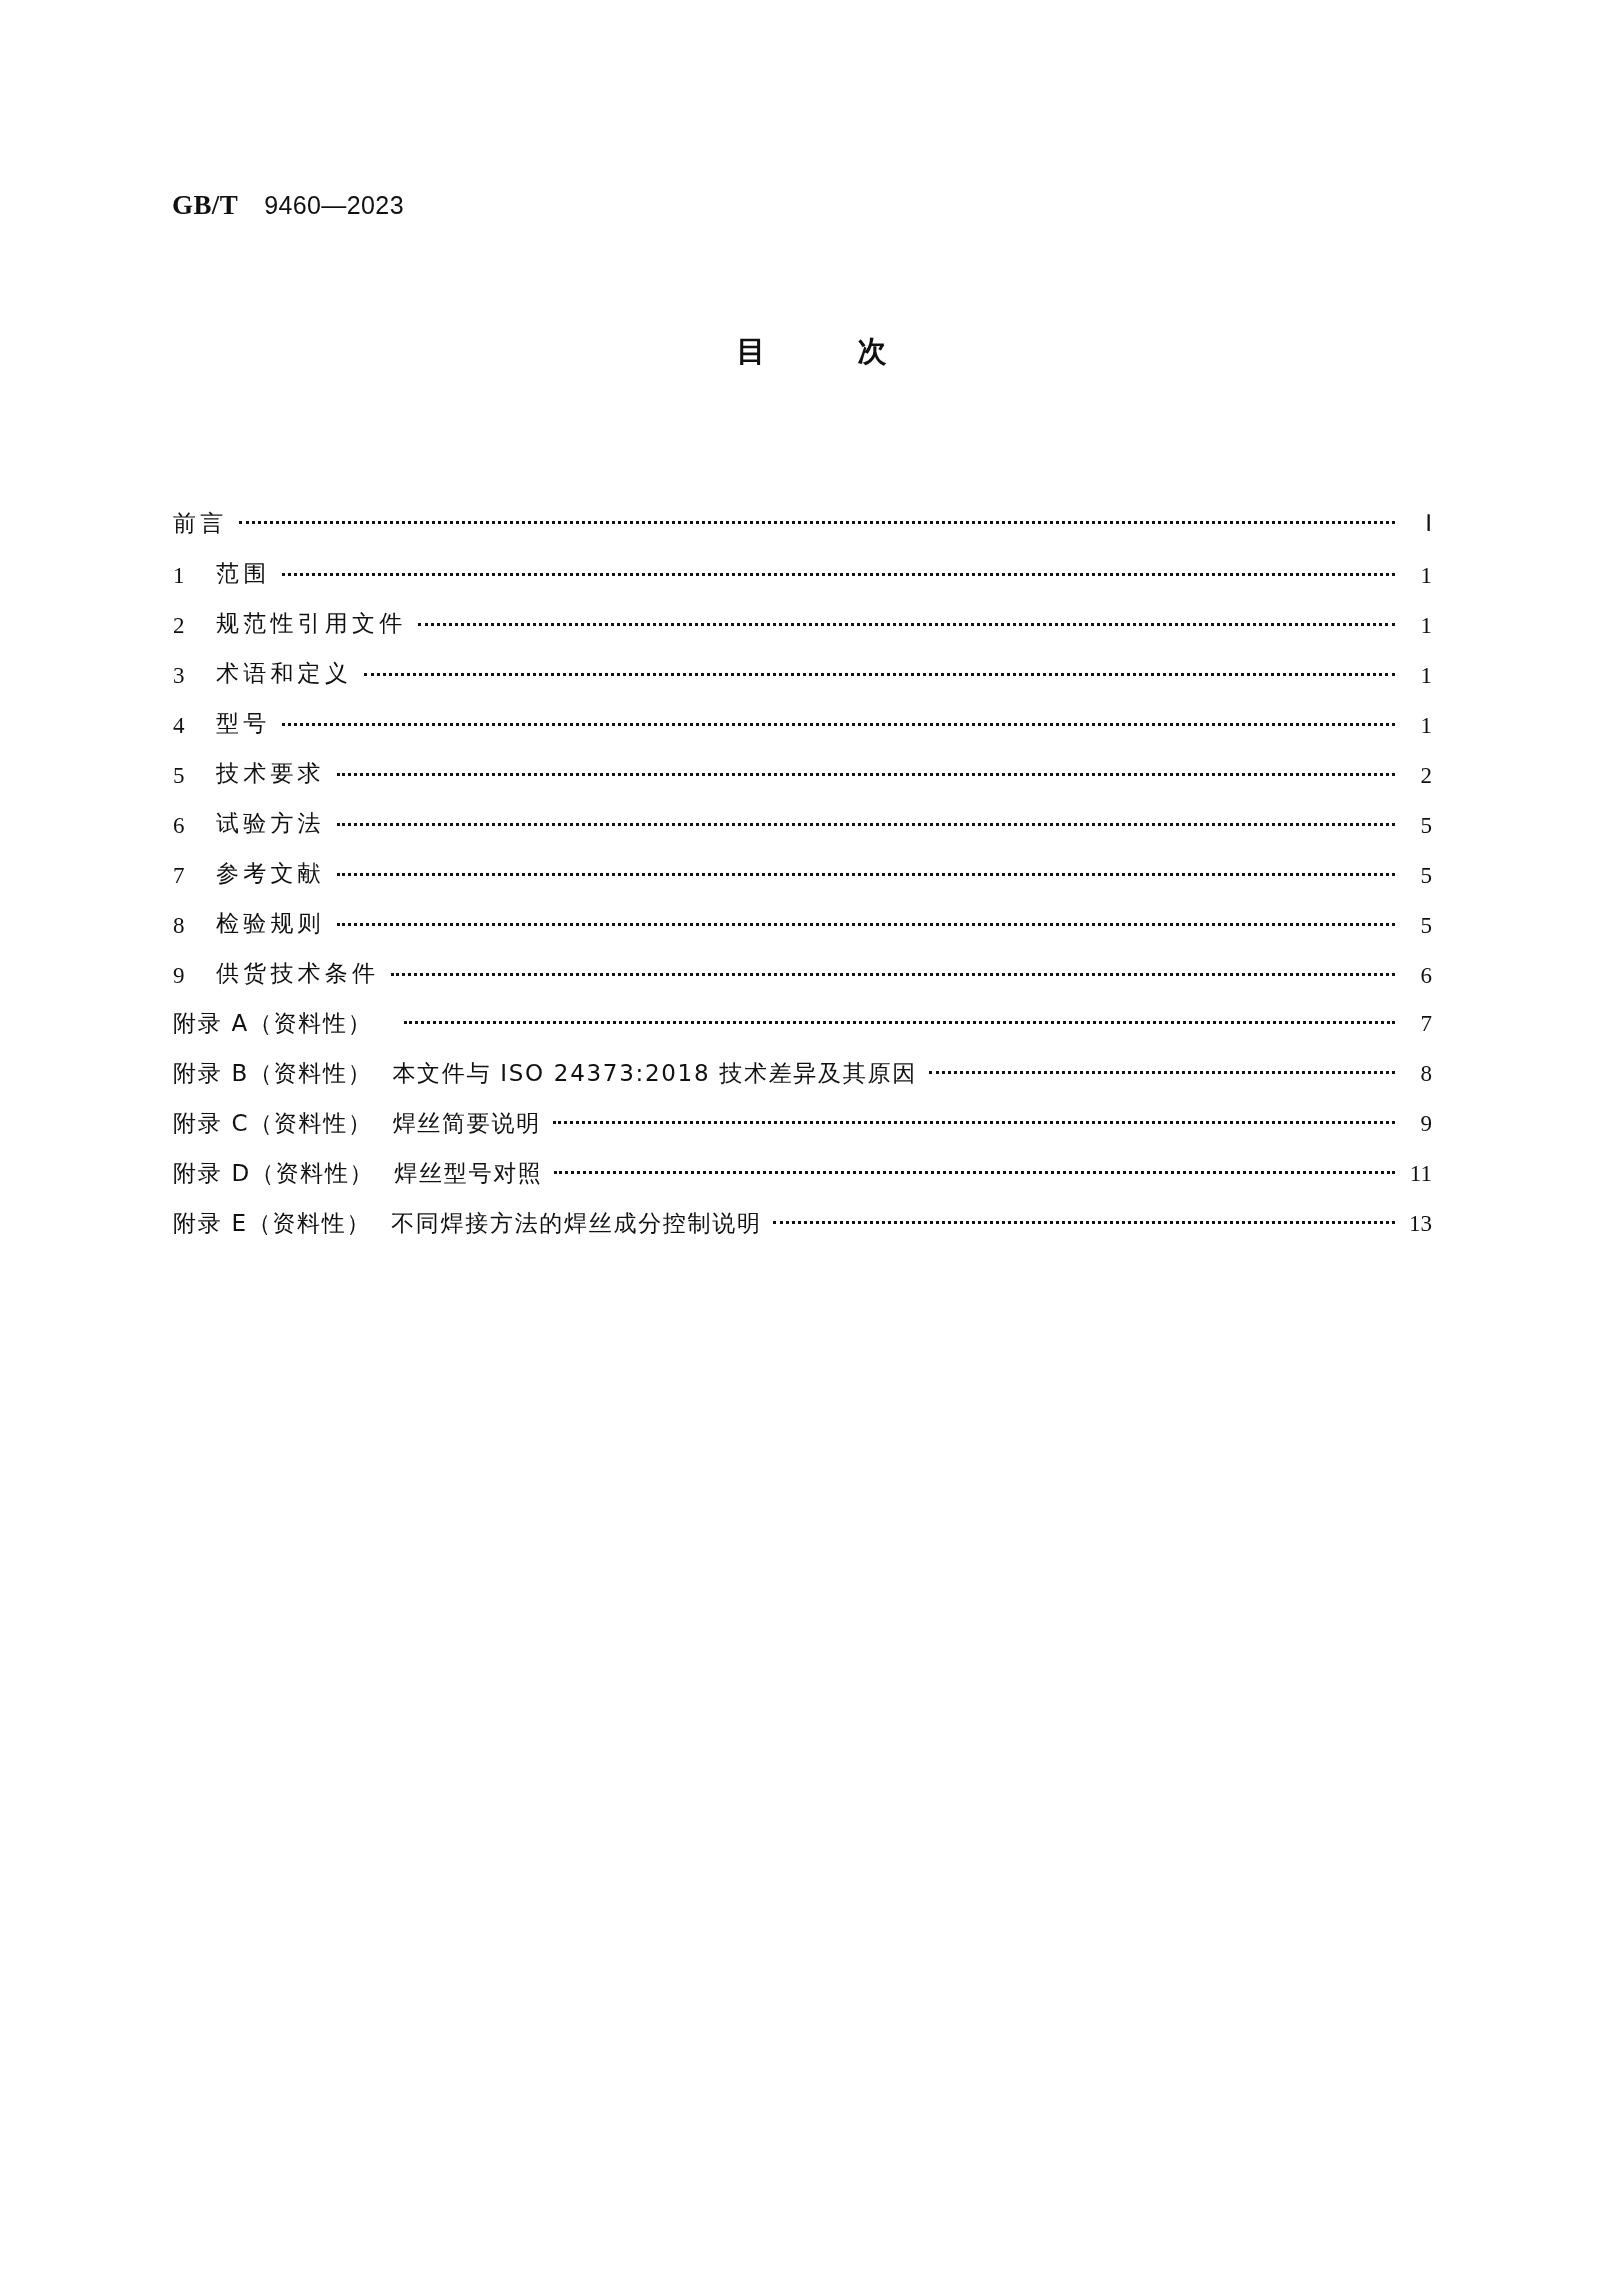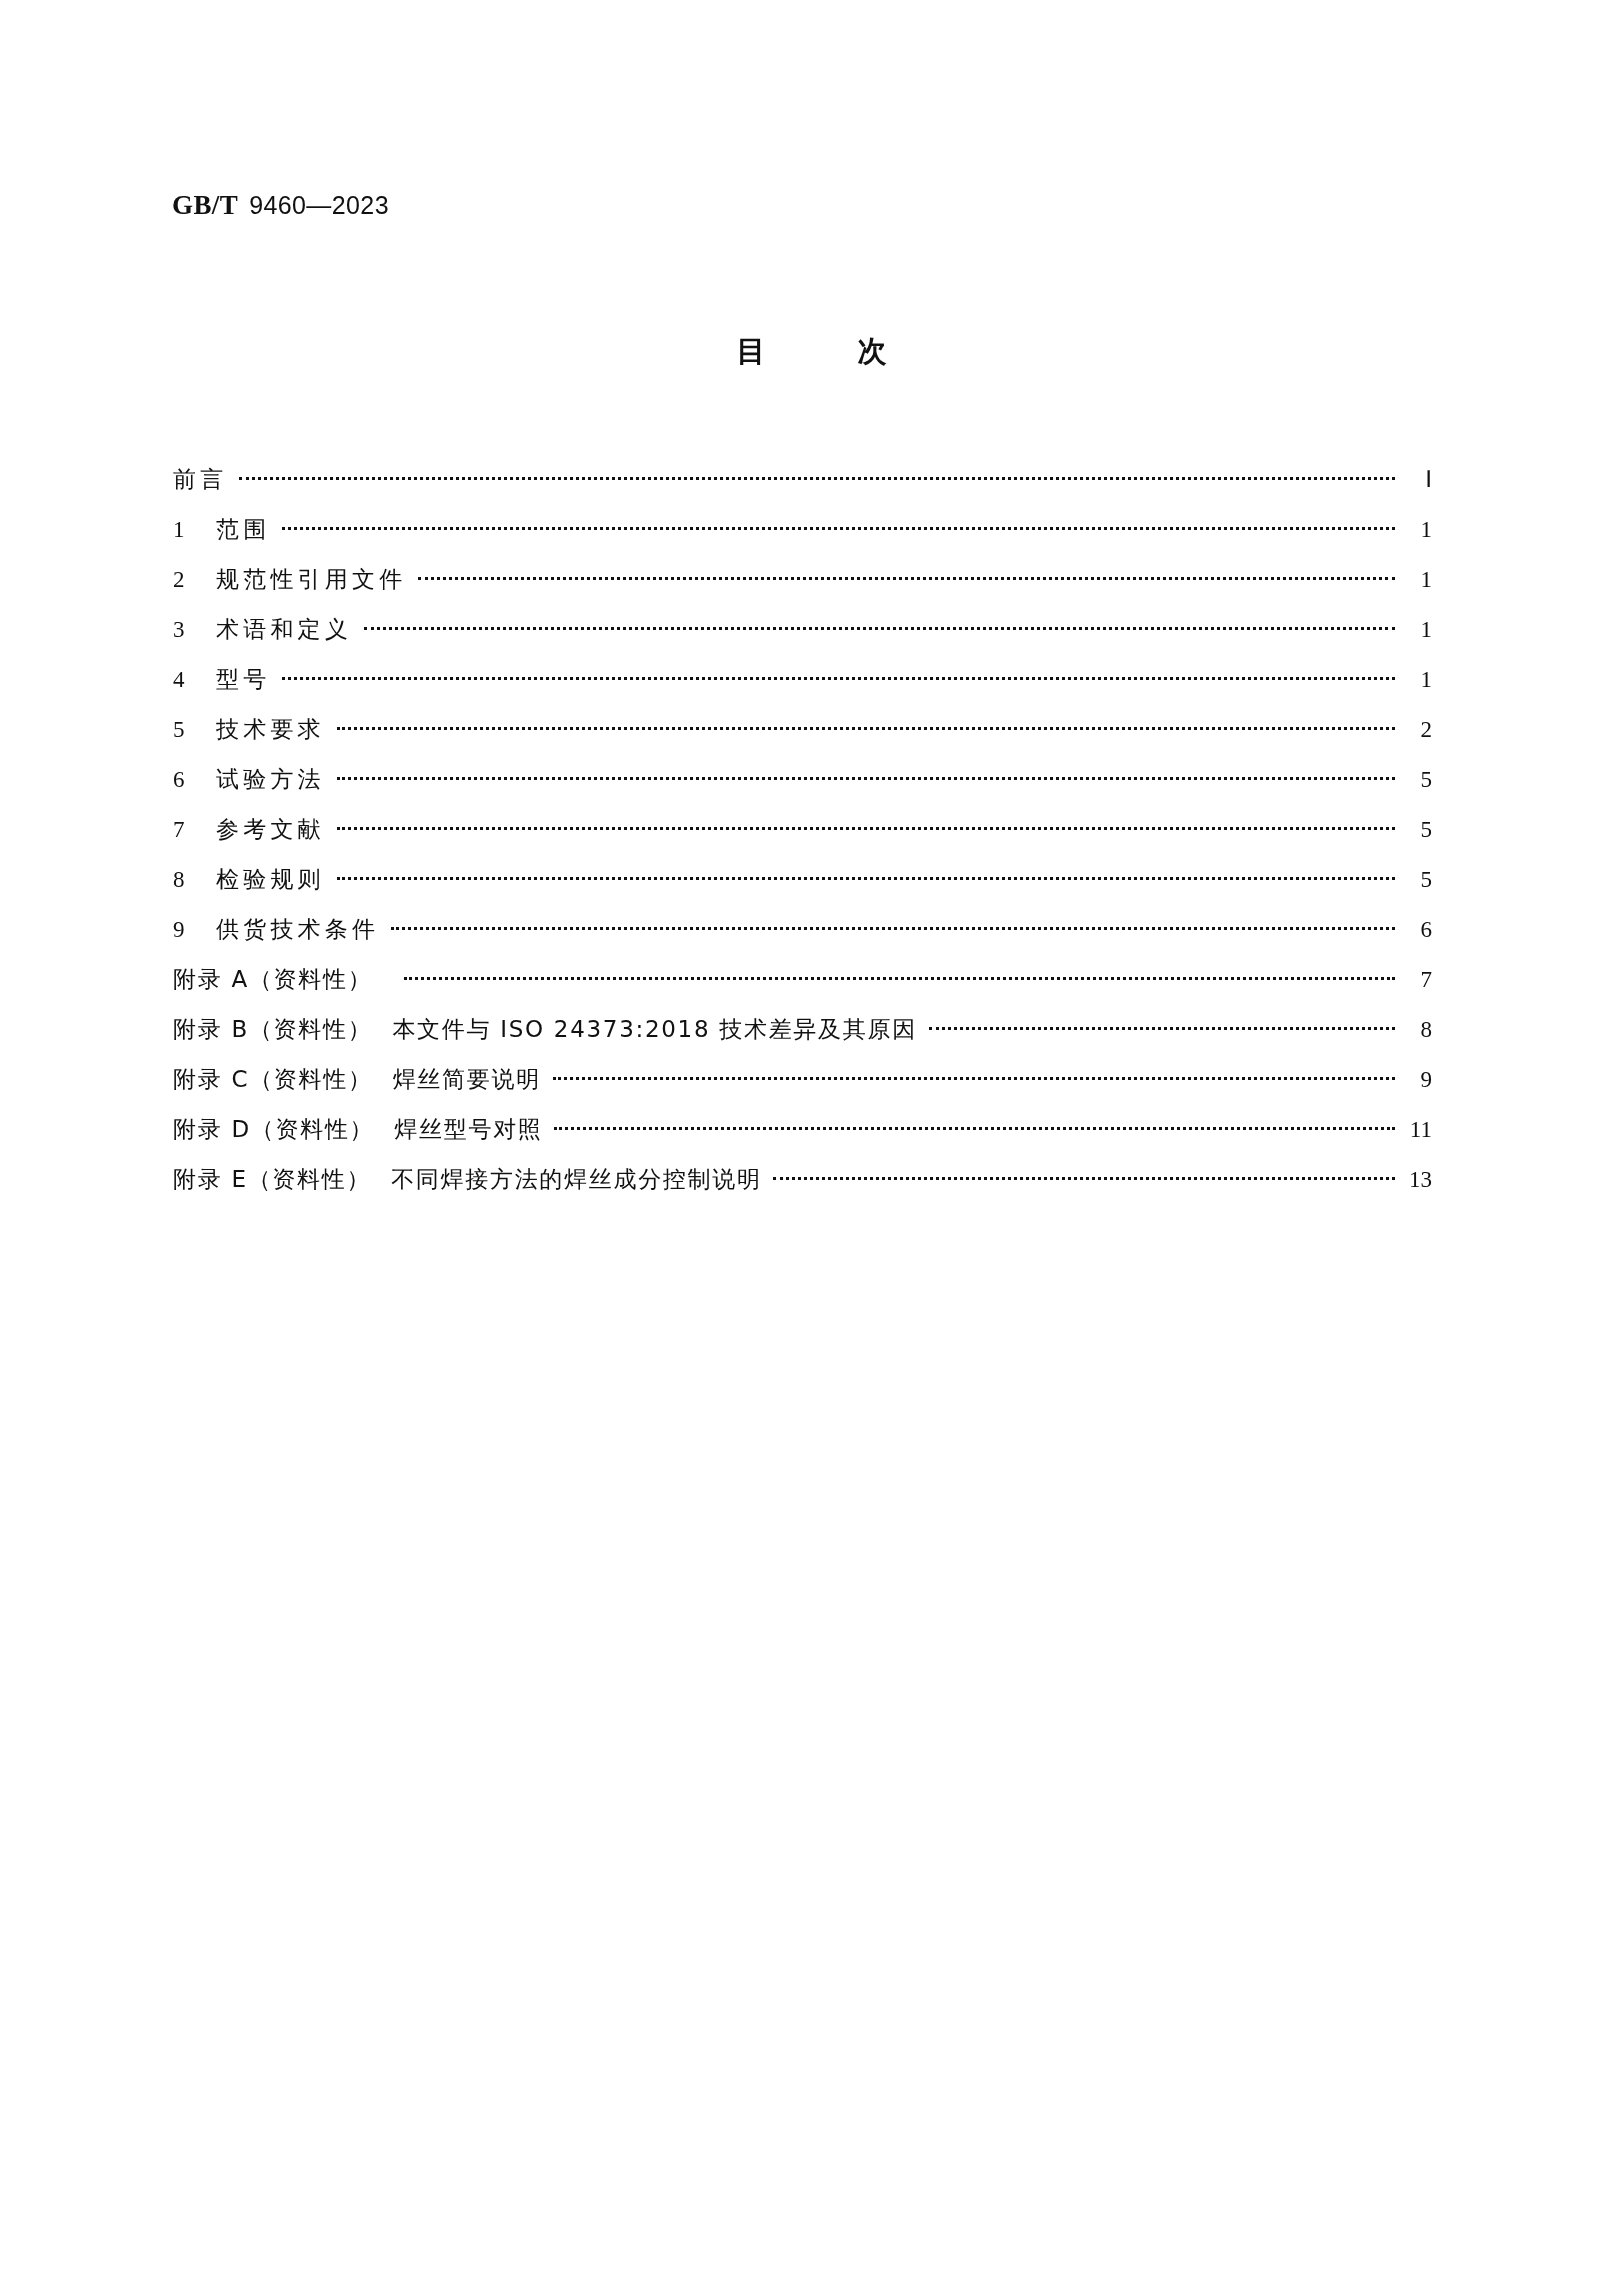--- a/index.html
+++ b/index.html
@@ -1,25 +1,25 @@
 <!DOCTYPE html>
 <html style="font-size:13.3px"><head>
 <meta charset="utf-8">
 <style>
   html, body { margin: 0; padding: 0; background: #ffffff; }
   body { width: 1623px; height: 2295px; position: relative; overflow: hidden;
          font-family: "DejaVu Serif", "Liberation Serif", serif; color: #111; }
   .std-code { position: absolute; left: 172px; top: 190px; font-size: 25px; letter-spacing: 0.4px; }
   .std-code .prefix { font-family: "Liberation Serif", serif; font-weight: bold; font-size: 27px; }
-  .std-code .num { font-family: "Liberation Sans", sans-serif; margin-left: 11px; }
+  .std-code .num { font-family: "Liberation Sans", sans-serif; margin-left: 26px; }
   .title { position: absolute; left: 0; width: 100%; top: 332px; text-align: center;
            font-family: "DejaVu Sans", sans-serif; font-size: 29px; font-weight: bold; letter-spacing: 92px; text-indent: 92px; }
   .toc { position: absolute; left: 173px; top: 464px; width: 1259px; }
   .toc-row { display: flex; align-items: baseline; height: 50px; font-size: 23px; white-space: nowrap; }
-  .toc-row .label { flex: 0 0 auto; display: flex; align-items: center; }
+  .toc-row .label { flex: 0 0 auto; display: flex; align-items: flex-end; margin-top: 44px; }
   .toc-row .sec-num { display: inline-block; width: 43px; font-family: "Liberation Serif", serif; }
   .toc-row .annex { font-family: "DejaVu Sans", sans-serif; letter-spacing: 1.7px; }
   .toc-row .annex-tag { display: inline-block; margin-right: 20px; }
   .toc-row .text { font-family: "DejaVu Sans", sans-serif; letter-spacing: 4.2px; }
   .toc-row .leader { flex: 1 1 auto; margin: 0 11.7px; border-bottom: 3.3px dotted #111; height: 0; position: relative; top: -6.7px; }
   .toc-row .page { flex: 0 0 auto; min-width: 25px; text-align: right; font-family: "Liberation Serif", serif; }
 </style>
 </head>
 <body>
 

